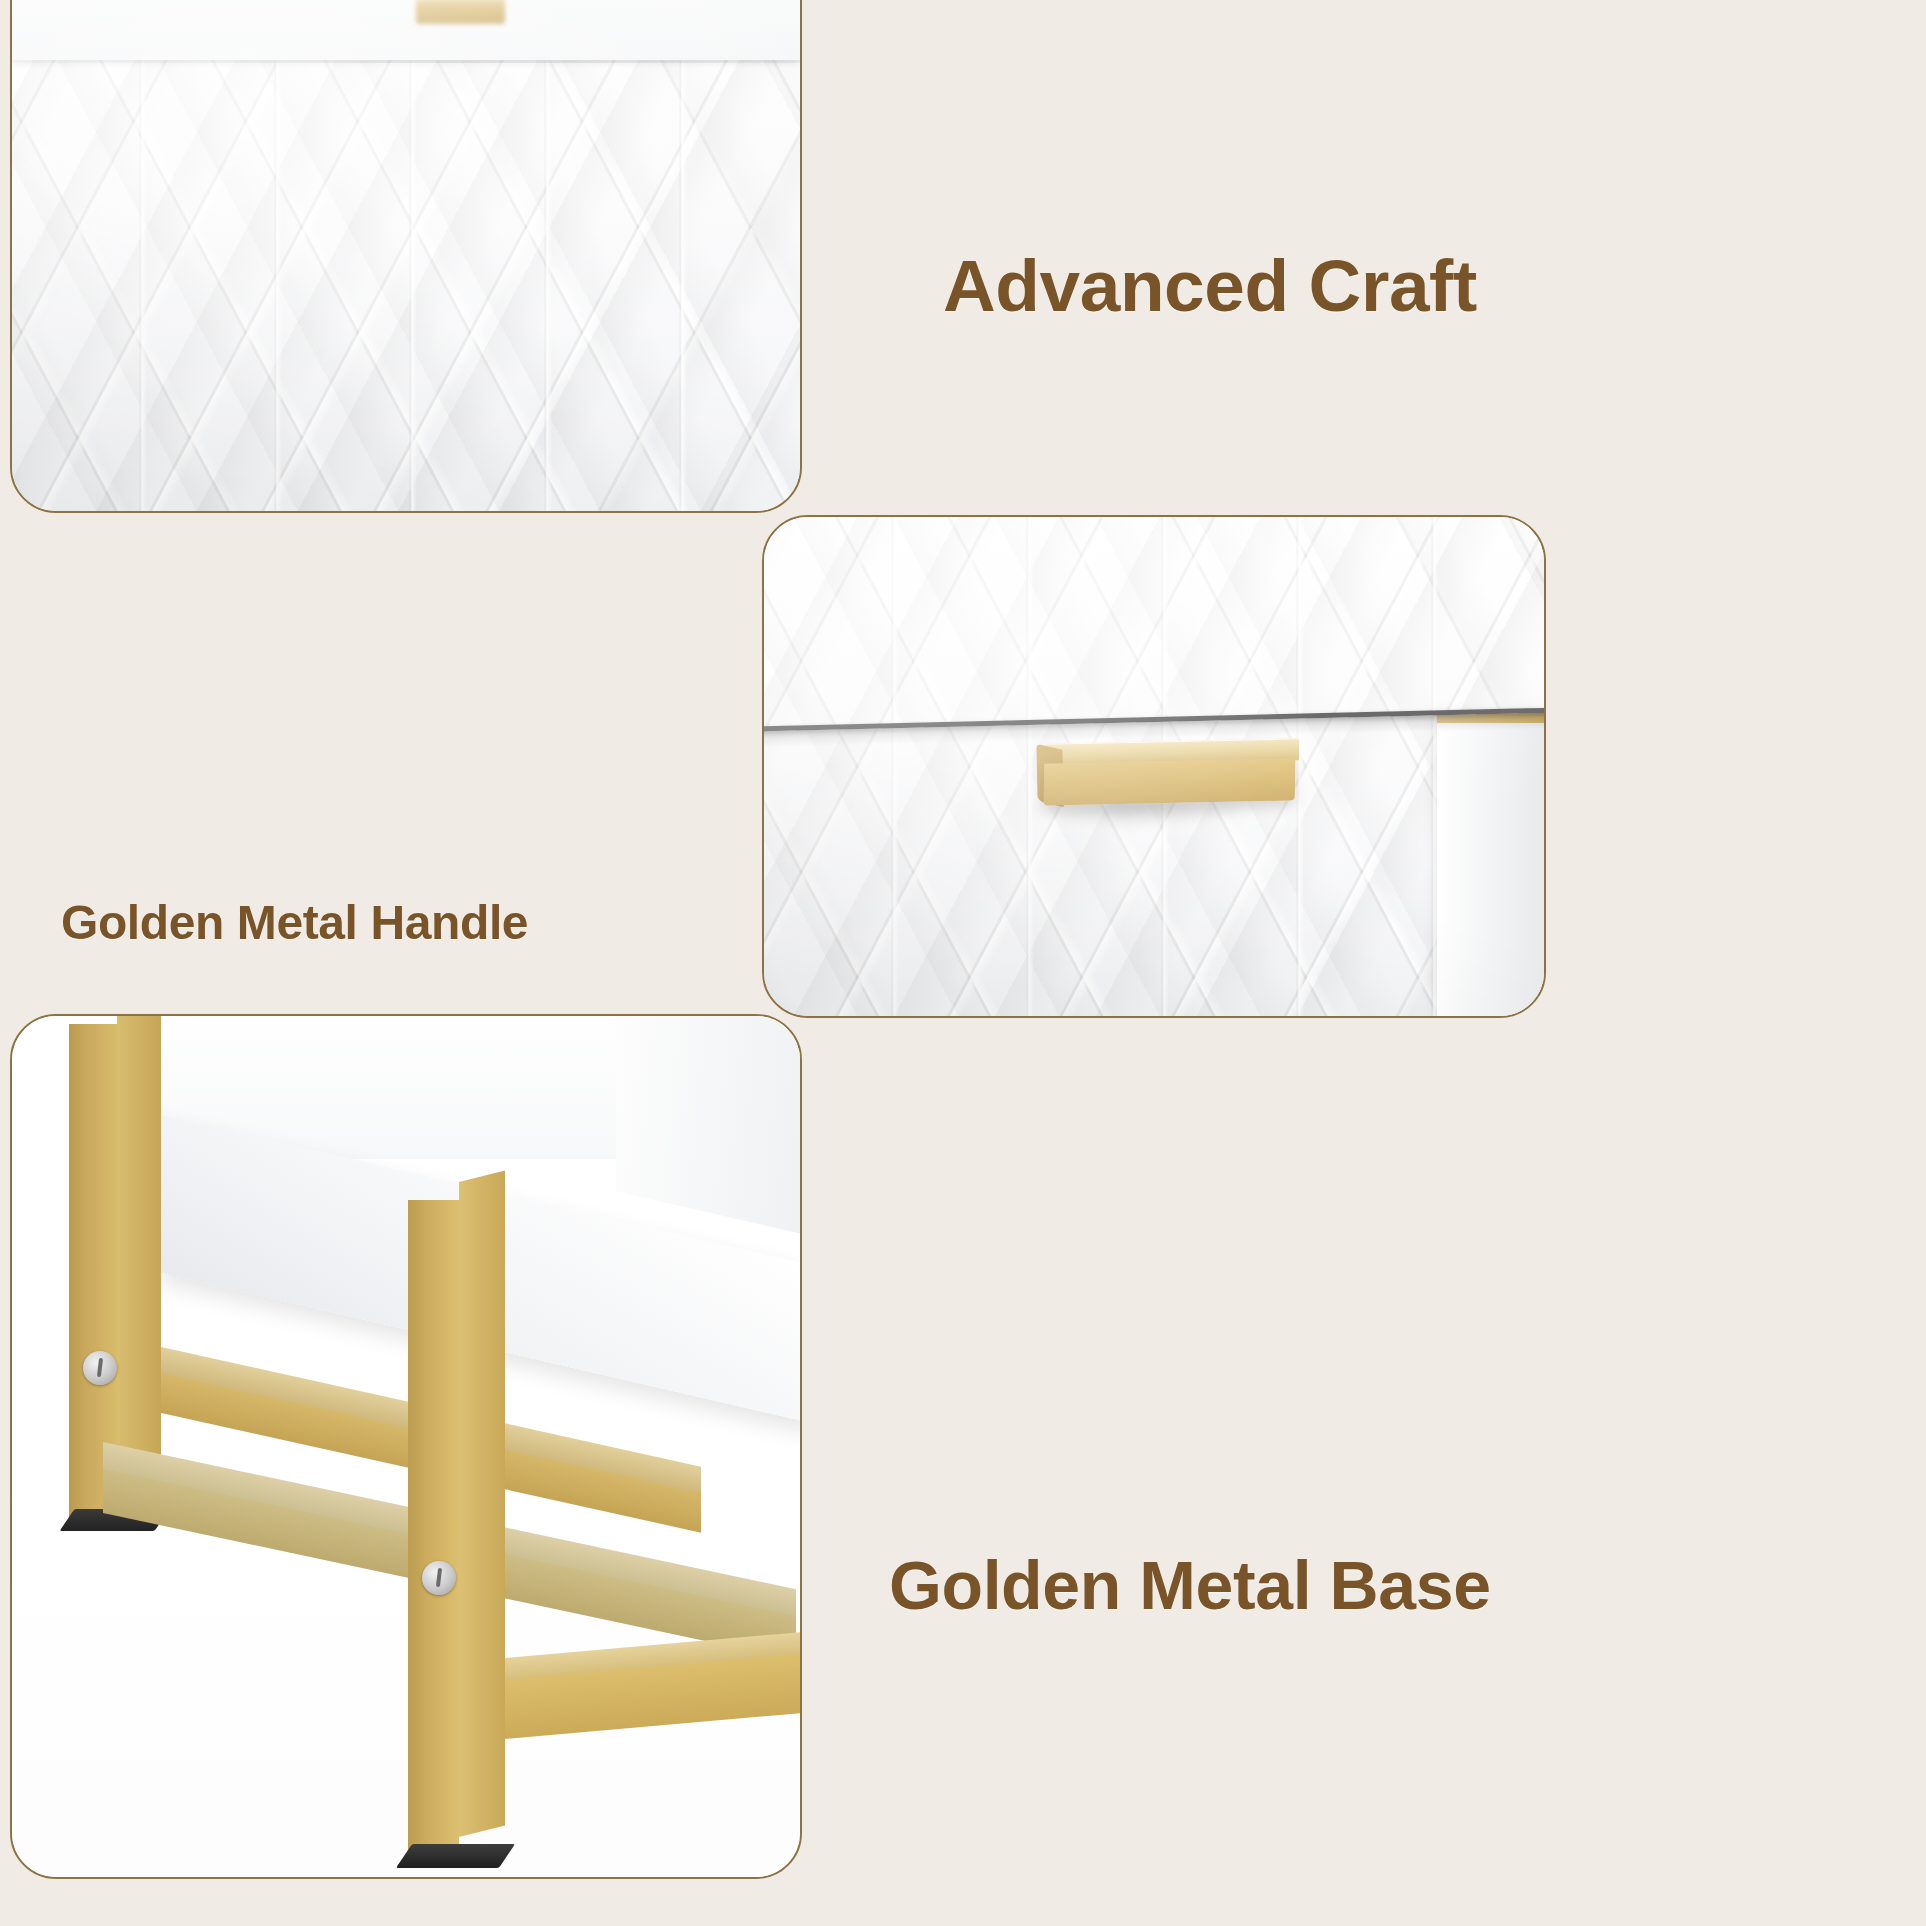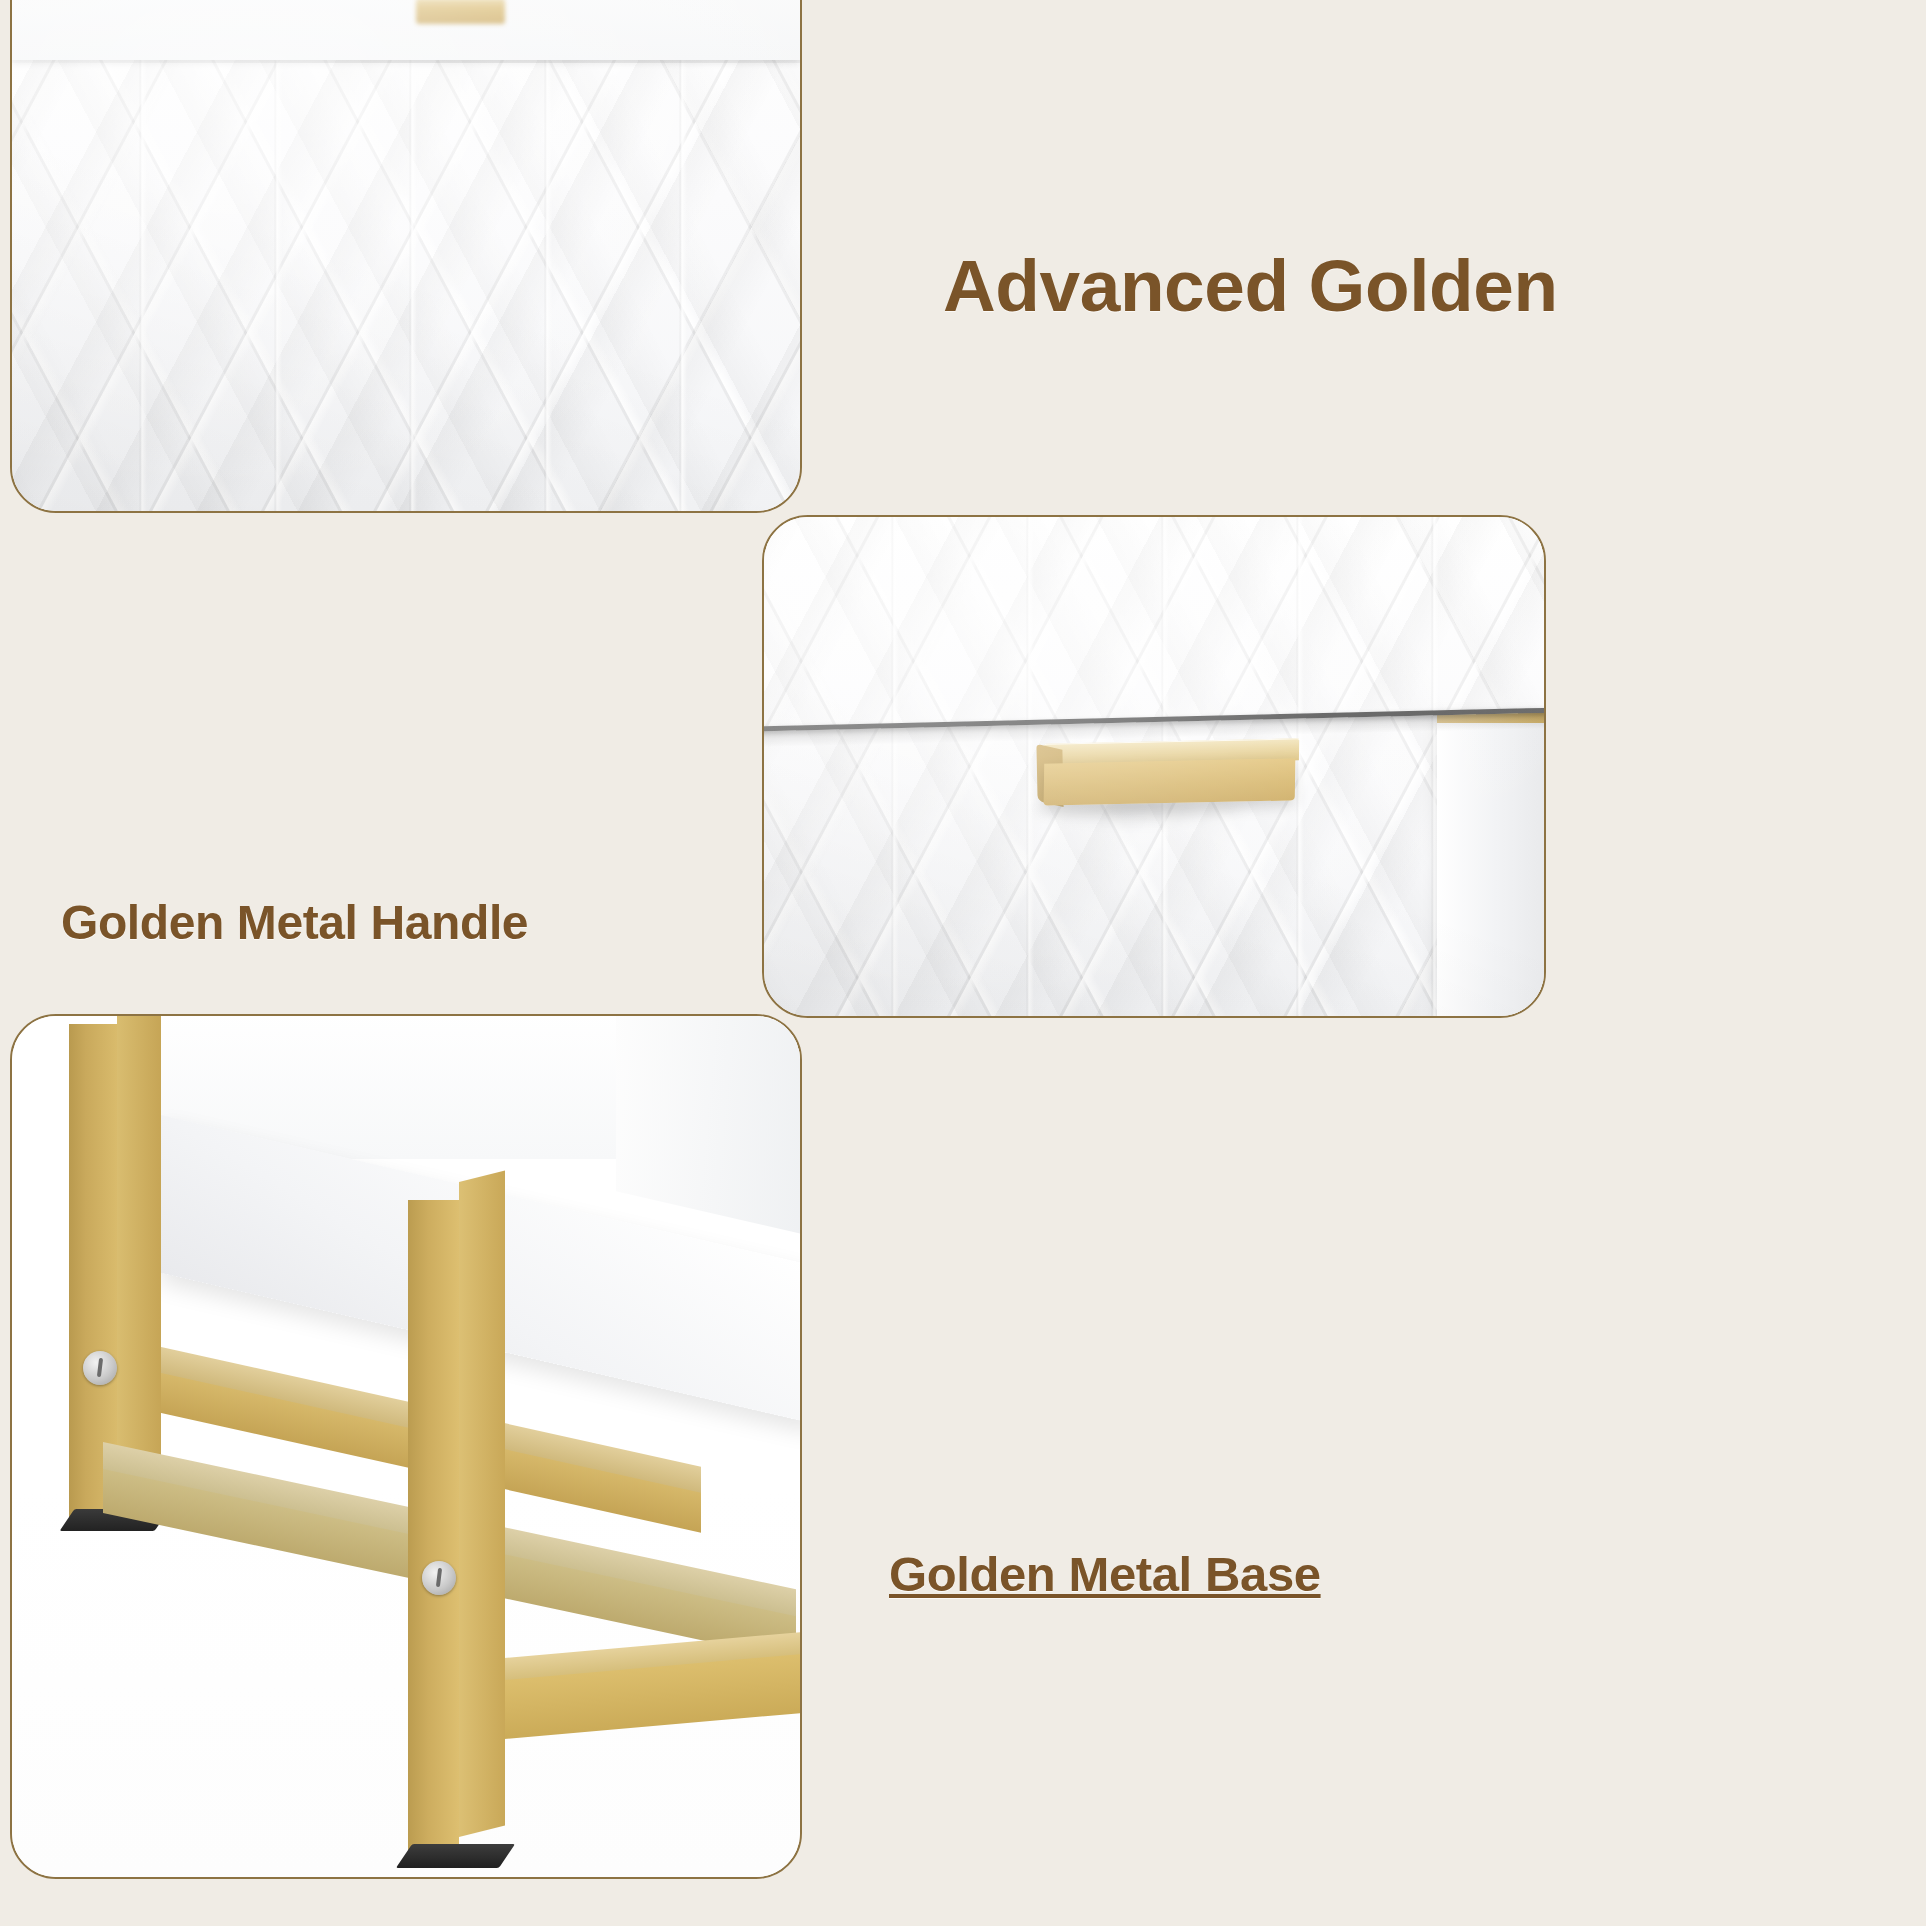--- a/index.html
+++ b/index.html
@@ -333,21 +333,21 @@
     position:absolute;
     color:#7a5429;
     font-weight:bold;
     font-family:"Liberation Sans", sans-serif;
     letter-spacing:-0.4px;
     white-space:nowrap;
     text-shadow:0 1px 0 rgba(255,255,255,.7);
   }
   #cap-craft { left:943px; top:244px;  font-size:73px; }
   #cap-handle{ left:61px;  top:895px;  font-size:48px; }
-  #cap-base  { left:889px; top:1546px; font-size:49px;text-decoration:underline; }
+  #cap-base  { left:889px; top:1546px; font-size:68px; }
 </style>
 </head>
 <body>
 
 <div id="stage">
 
   <div class="panel" id="panel-craft">
     <div class="geo-surface"></div>
     <div class="geo-facets"></div>
     <div class="geo-shade"></div>
@@ -402,20 +402,20 @@
     <div class="bar rail-face"></div>
 
     <div class="bar leg-R-side"></div>
     <div class="bar leg-R-face"></div>
     <div class="bar leg-R-foot"></div>
 
     <div class="screw screw-1"></div>
     <div class="screw screw-2"></div>
   </div>
 
-  <div class="caption" id="cap-craft">Advanced Golden</div>
+  <div class="caption" id="cap-craft">Advanced Craft</div>
 
   <div class="caption" id="cap-handle">Golden Metal Handle</div>
 
   <div class="caption" id="cap-base">Golden Metal Base</div>
 
 </div>
 
 
 </body></html>

